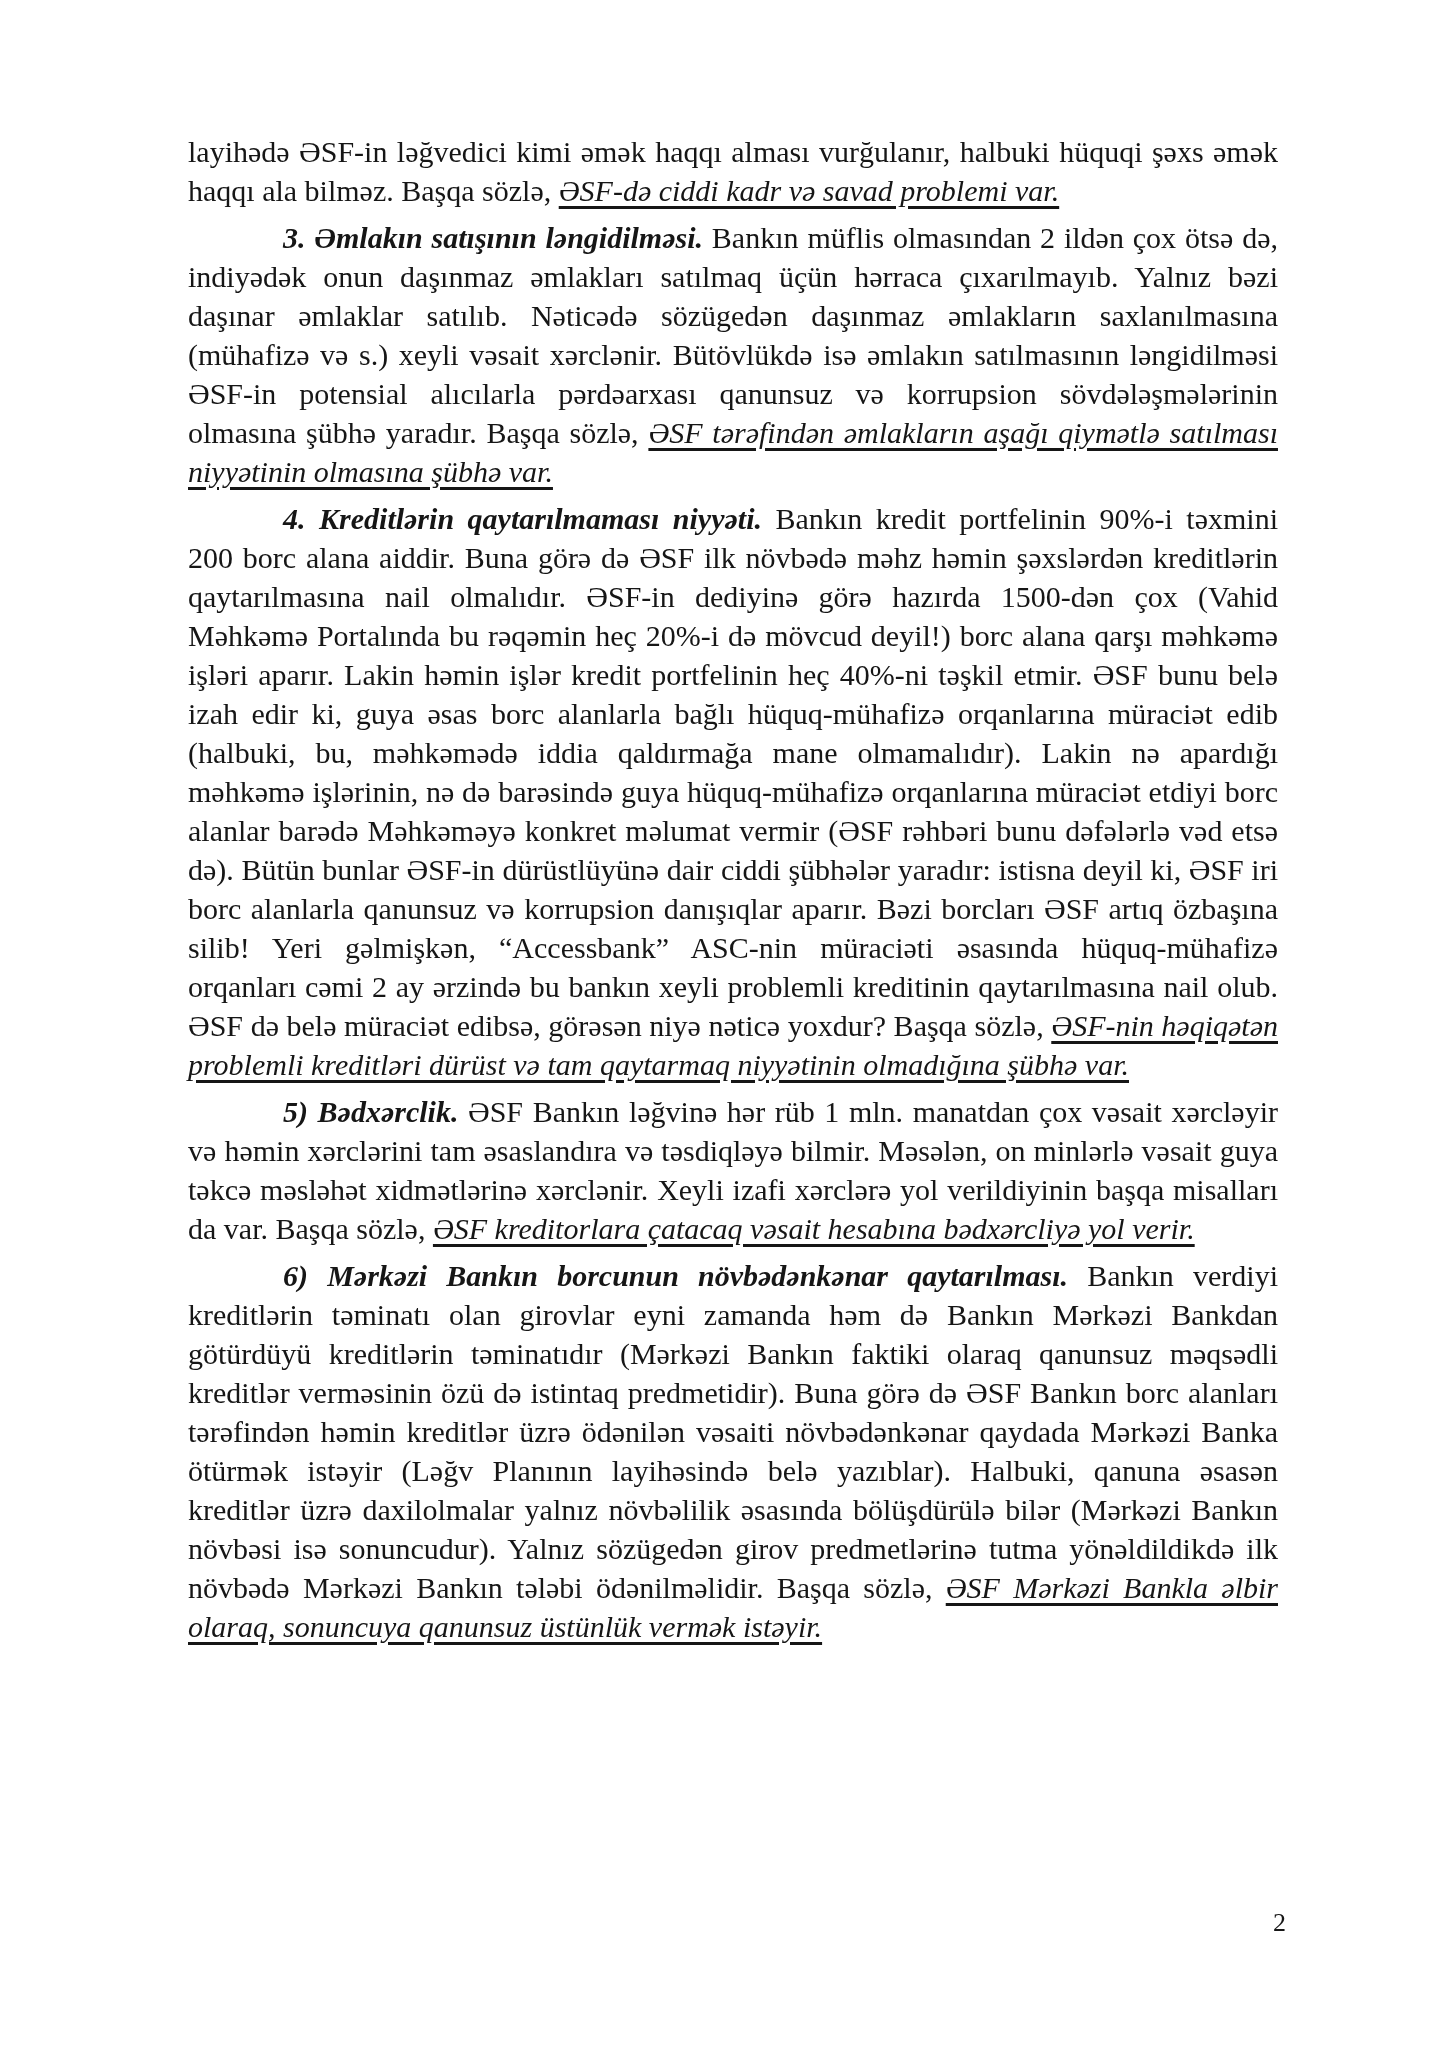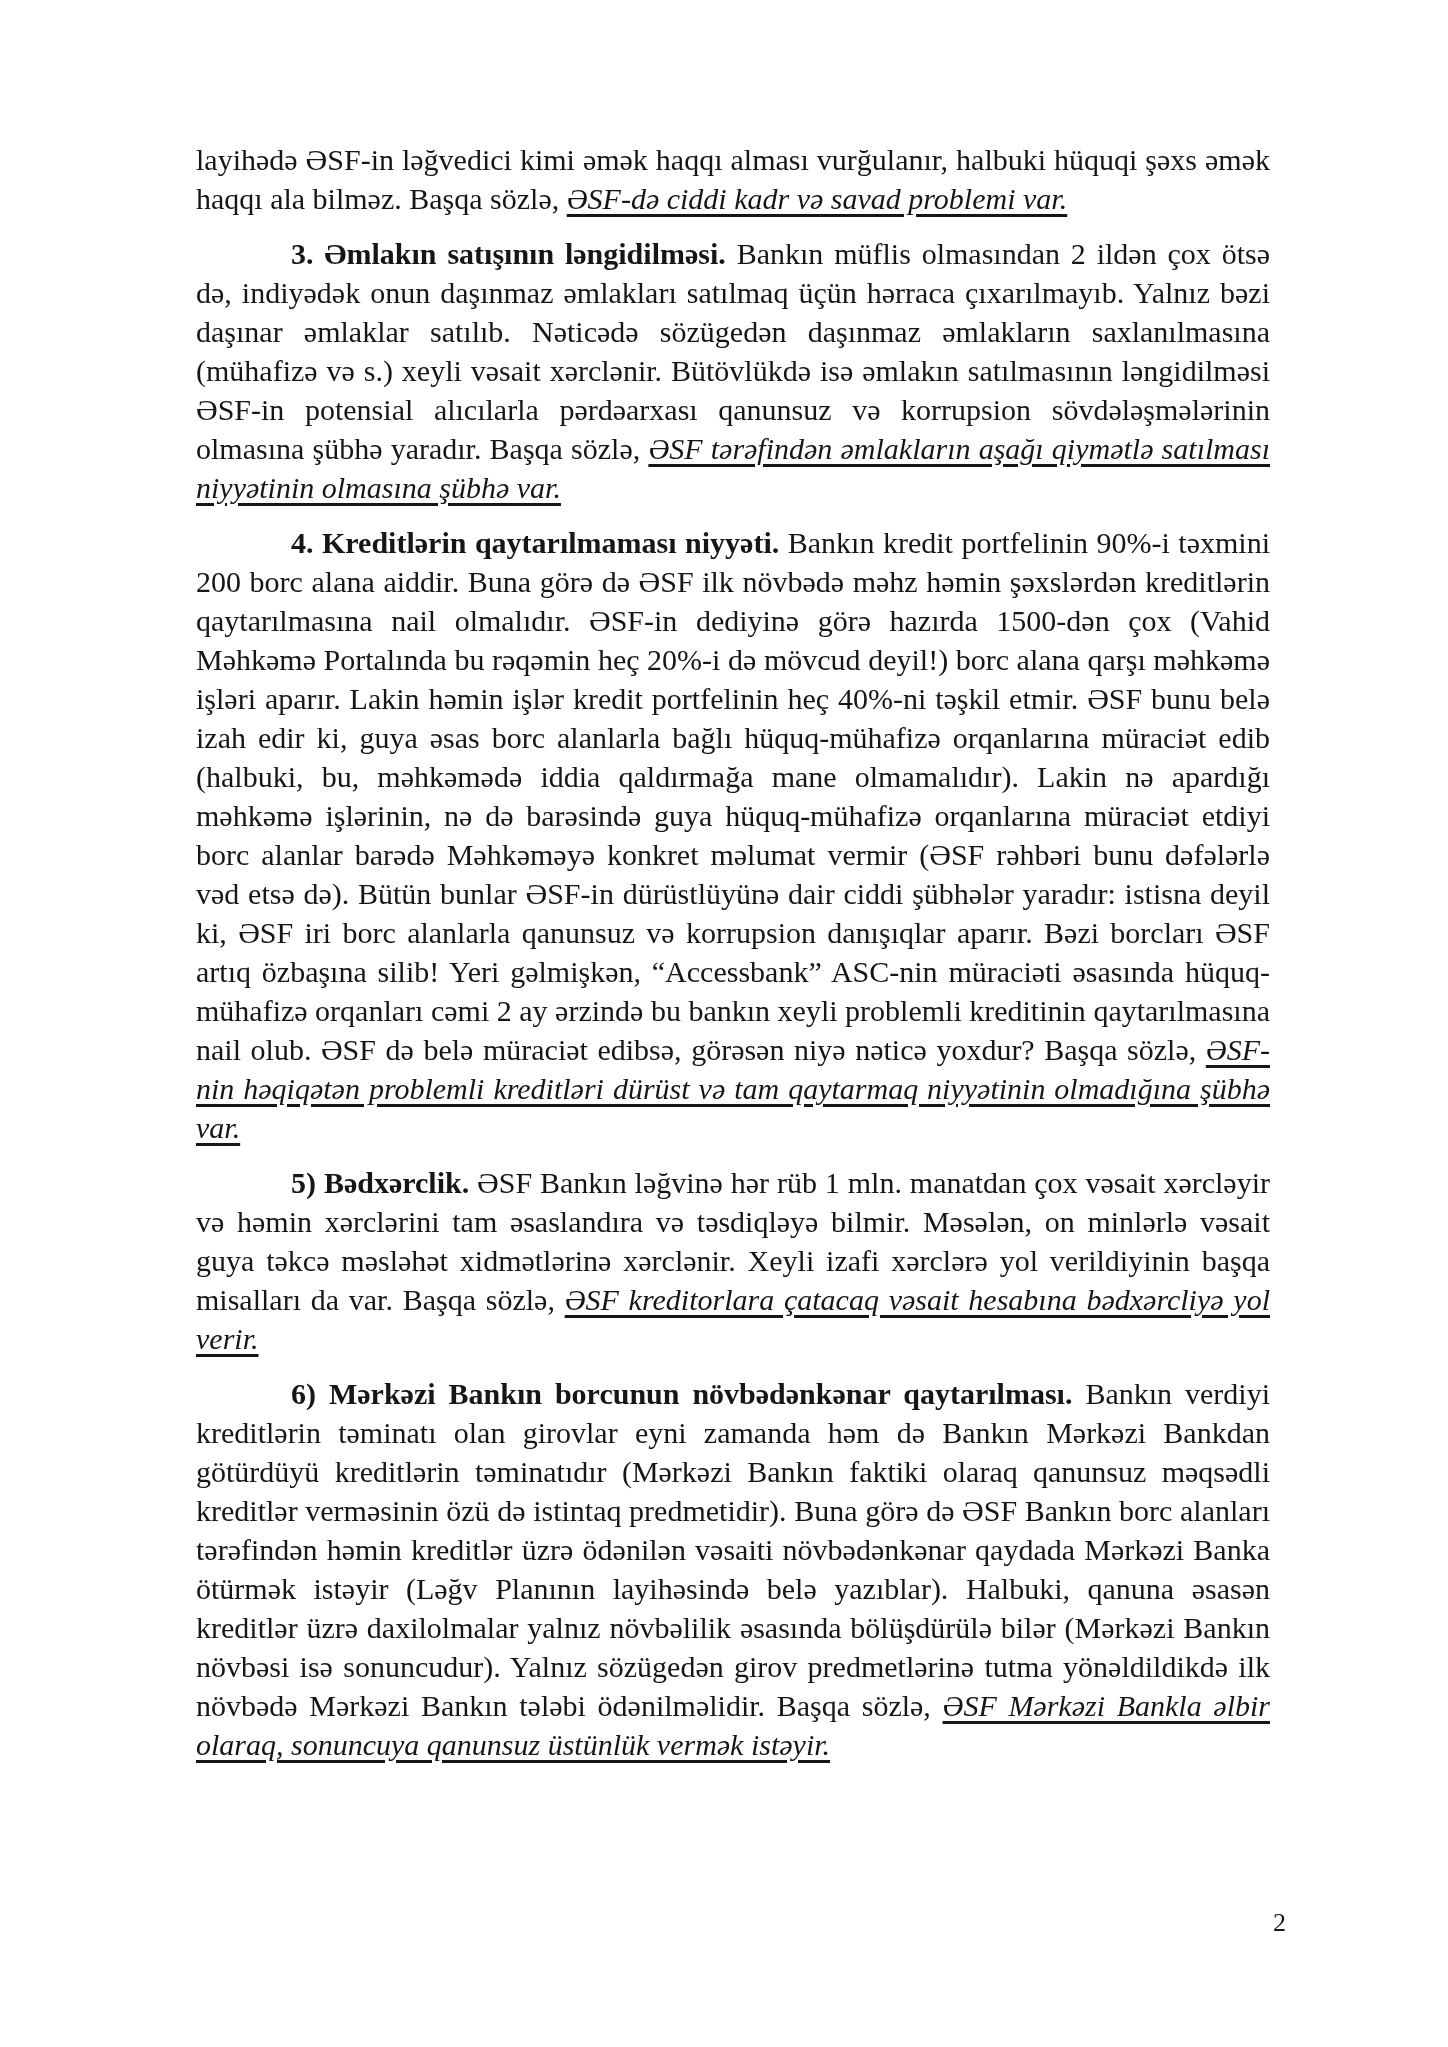--- a/index.html
+++ b/index.html
@@ -20,29 +20,30 @@
   .content {
     position: absolute;
     left: 180px;
     top: 124px;
     width: 1106px;
     font-size: 30px;
     line-height: 39px;
     text-align: justify;
   }
   .para {
-    margin: 16px;
+    margin: 8px;
     padding: 0;
     text-indent: 95px;
   }
   .para.first {
     text-indent: 0;
   }
   .lead {
     font-weight: 700;
+    font-style: italic;
   }
   .emph {
     font-style: italic;
     text-decoration: underline;
     text-decoration-thickness: 2.5px;
     text-underline-offset: 5px;
   }
   .page-number {
     position: absolute;
     top: 1908px;

